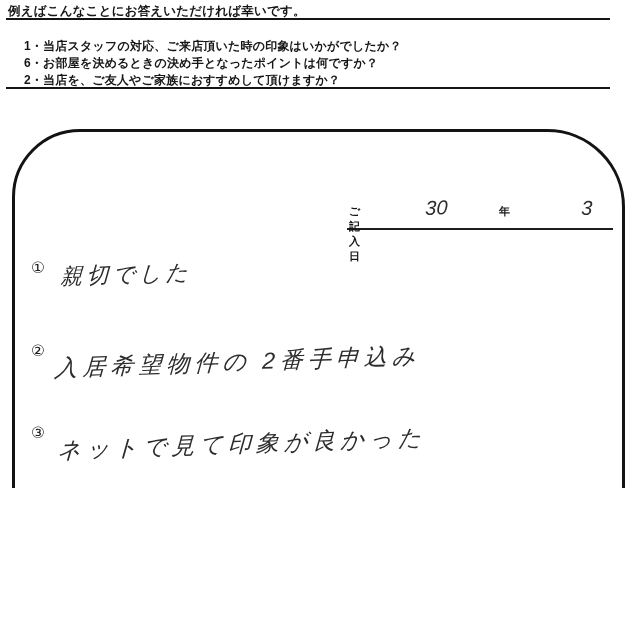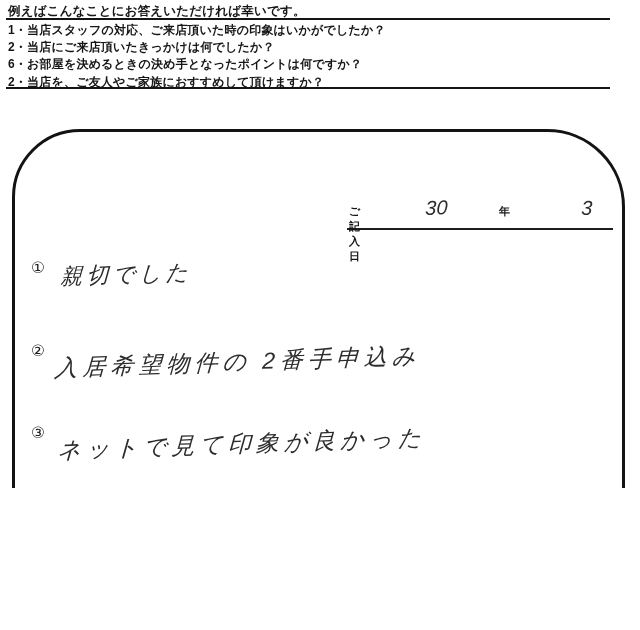--- a/index.html
+++ b/index.html
@@ -33,21 +33,21 @@
     width: 604px;
     height: 2.6px;
     background: #141414;
   }
   .rule-top { top: 17.5px; }
   .rule-bottom { top: 86.5px; }
   .qlist {
     position: absolute;
     left: 8px;
     top: 22px;
-    margin: 0;
+    margin: 16px;
     padding: 0;
     list-style: none;
   }
   .qlist li {
     font-size: 12px;
     font-weight: 700;
     line-height: 17.2px;
     letter-spacing: 0.2px;
     white-space: nowrap;
   }
@@ -132,21 +132,20 @@
 </style>
 </head>
 <body>
 
 <div class="page">
 
   <div class="qtitle">例えばこんなことにお答えいただければ幸いです。</div>
   <div class="rule rule-top"></div>
   <ol class="qlist">
     <li>1・当店スタッフの対応、ご来店頂いた時の印象はいかがでしたか？</li>
-    <li>2・当店にご来店頂いたきっかけは何でしたか？</li>
     <li>6・お部屋を決めるときの決め手となったポイントは何ですか？</li>
     <li>2・当店を、ご友人やご家族におすすめして頂けますか？</li>
   </ol>
   <div class="rule rule-bottom"></div>
 
   <div class="answer-box">
 
     <div class="date-row">
       <span class="date-label">ご記入日</span>
       <span class="hw date-val v-year">30</span>

